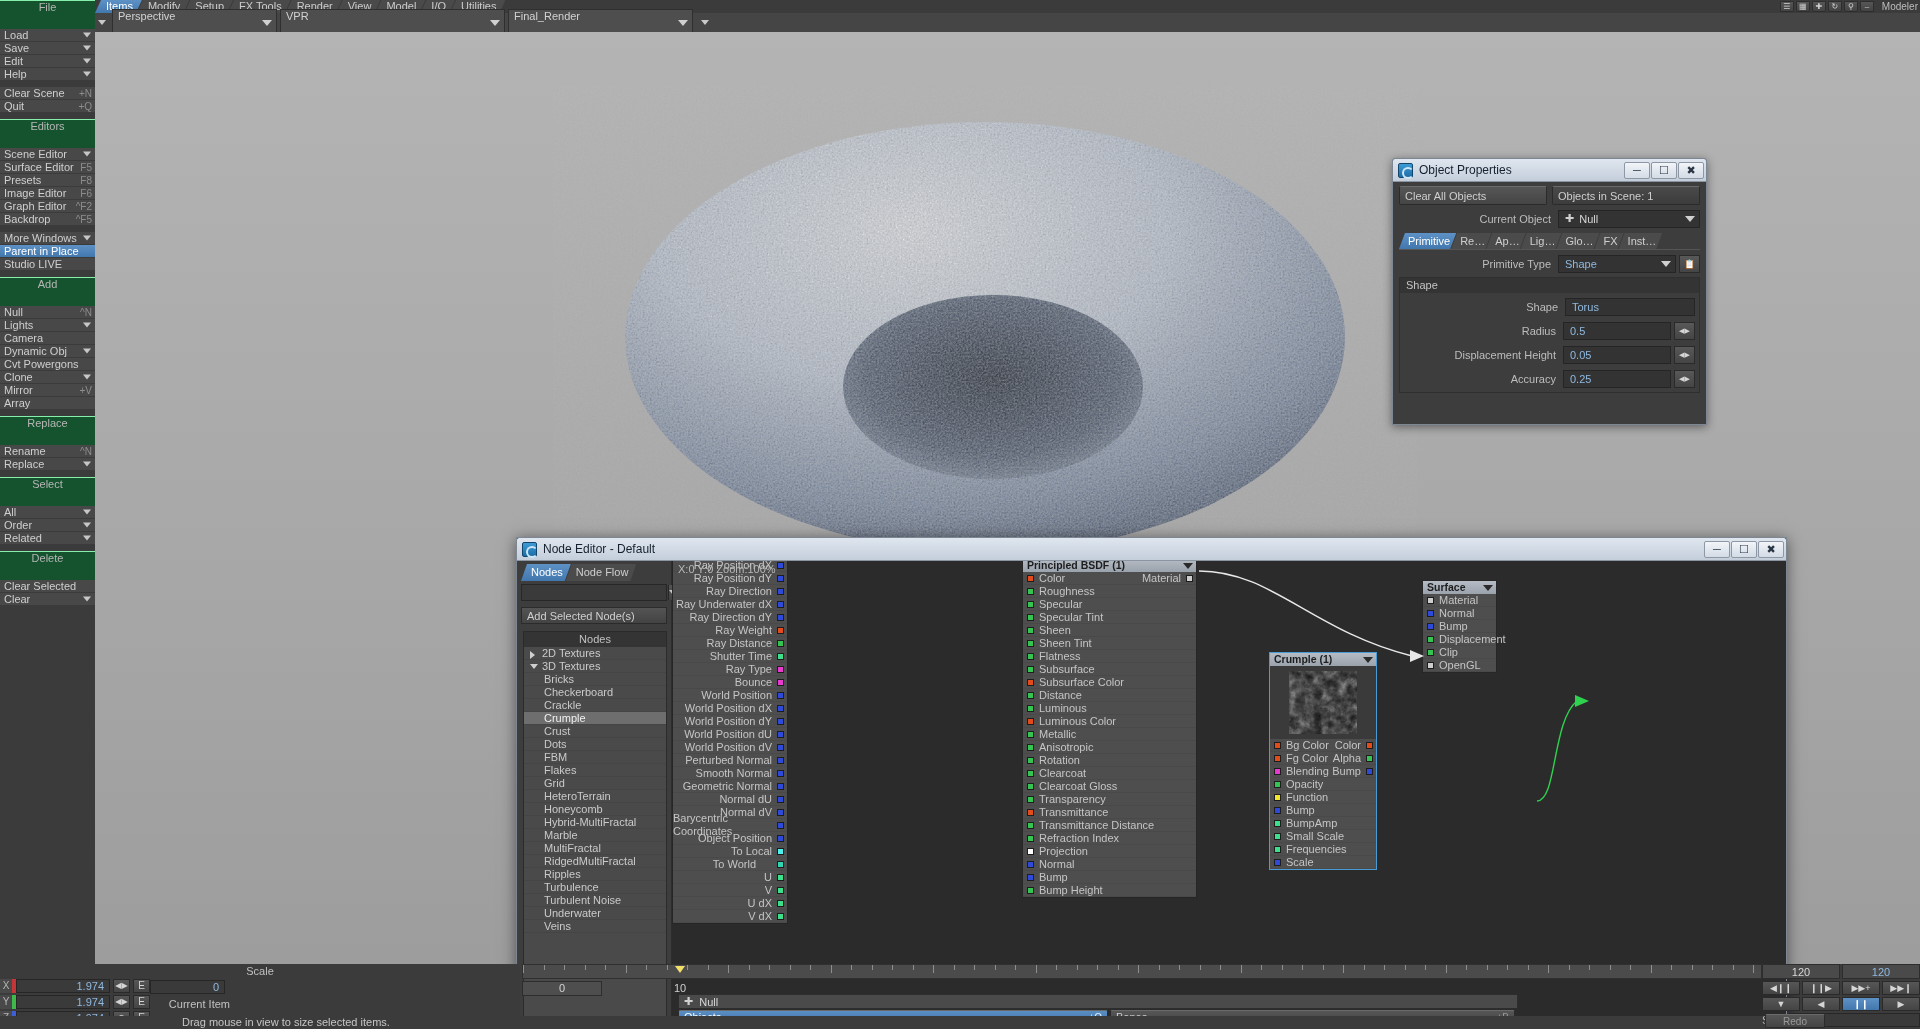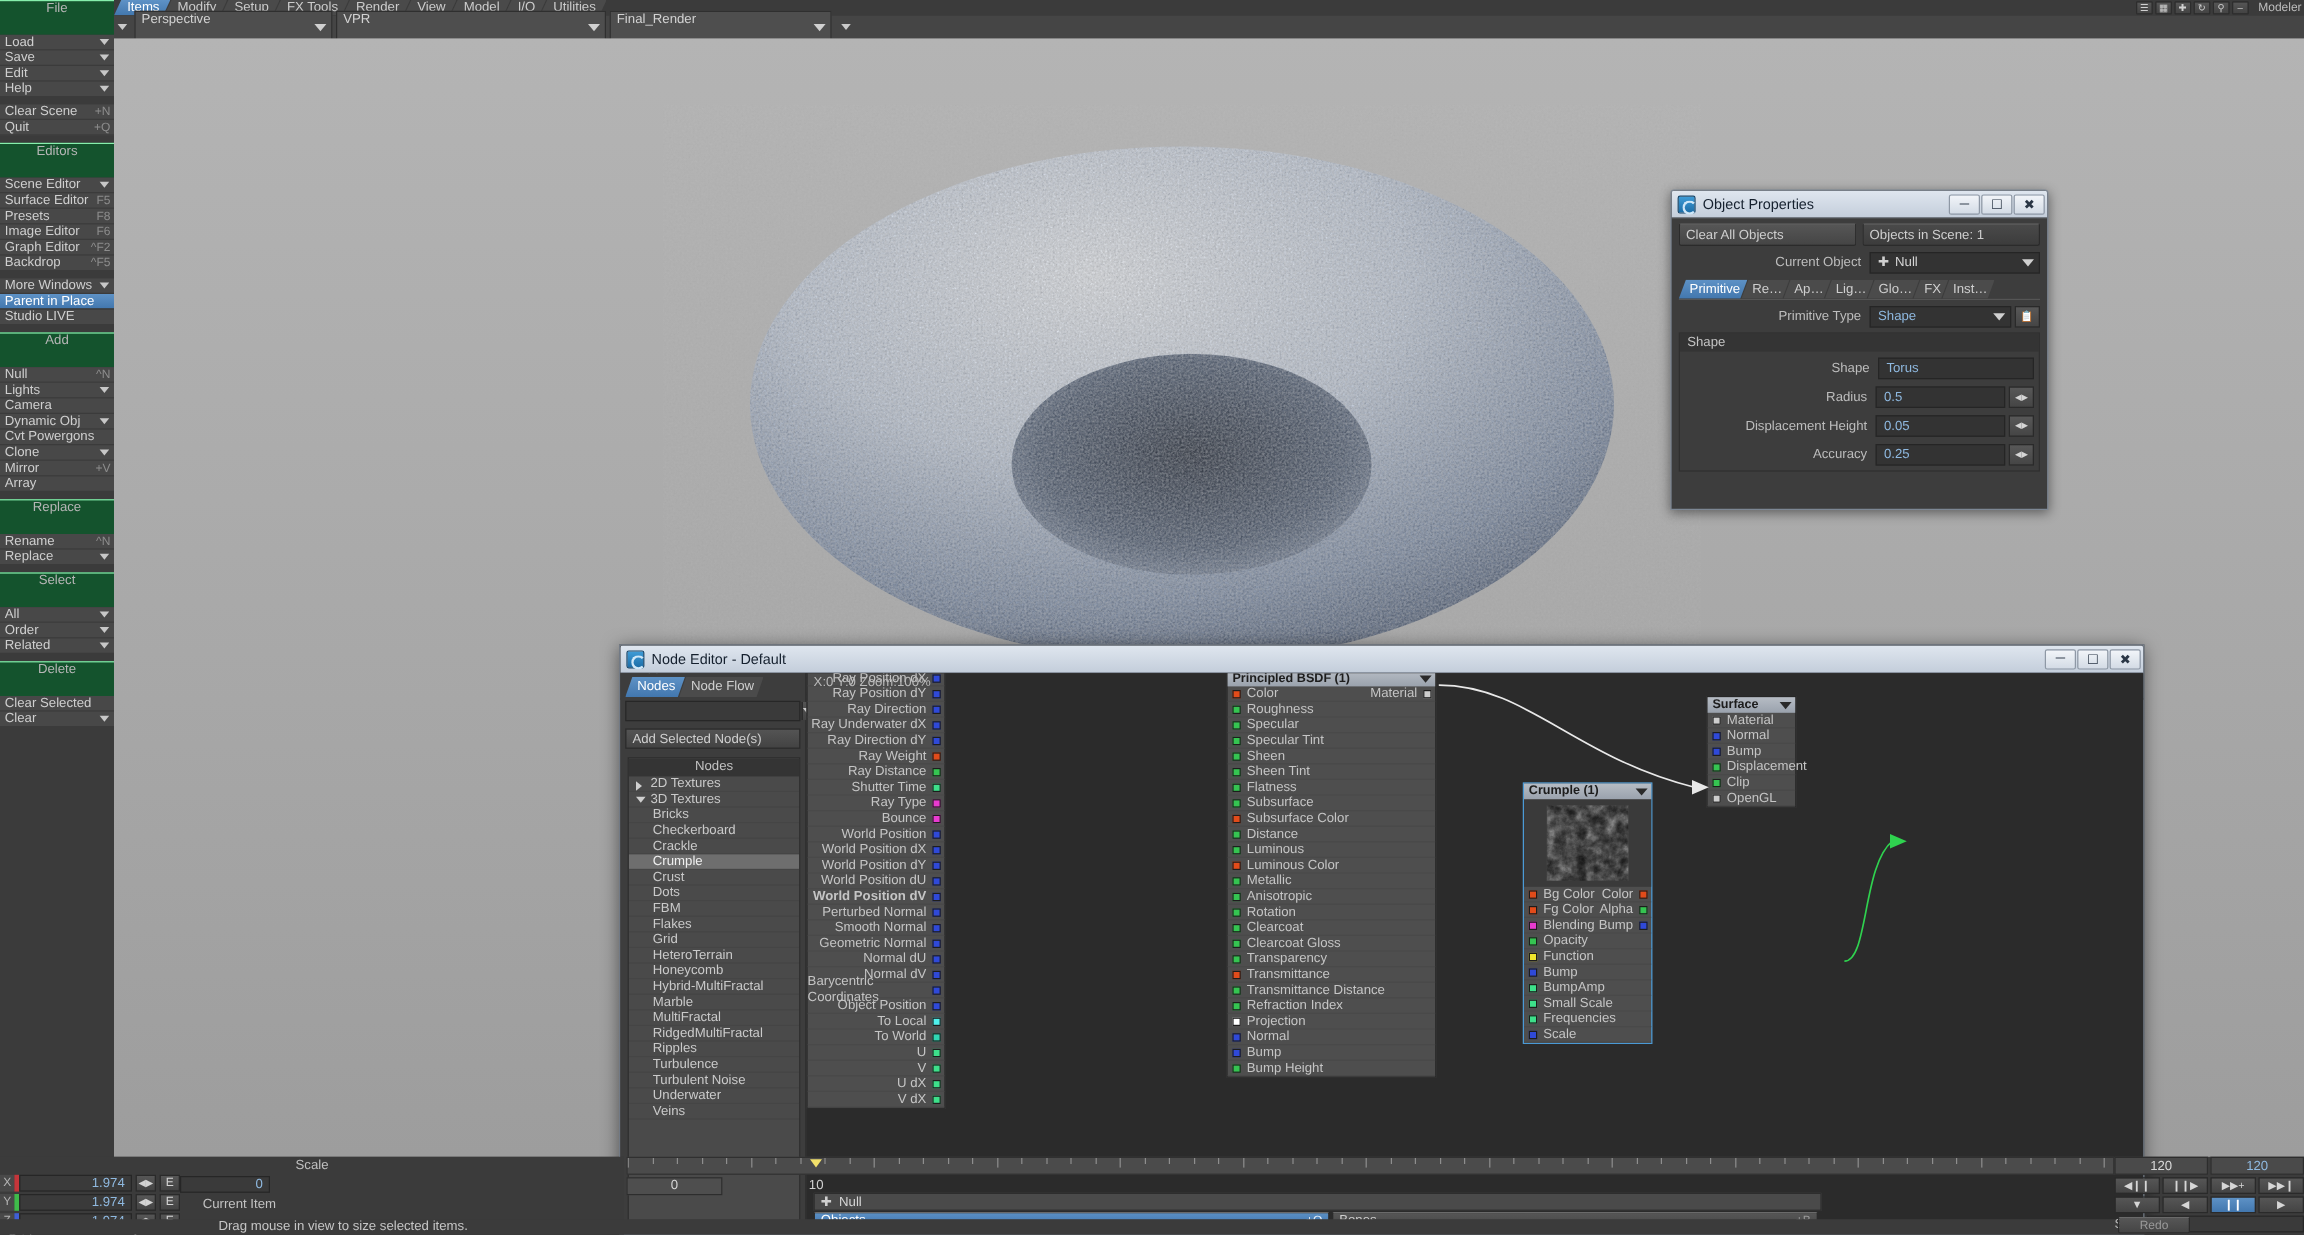--- a/index.html
+++ b/index.html
@@ -600,21 +600,21 @@
                 <span class="pin r c-blu"></span>
               </div>
               <div class="prow" style="justify-content: flex-end;">
                 <span>World Position dY</span>
                 <span class="pin r c-blu"></span>
               </div>
               <div class="prow" style="justify-content: flex-end;">
                 <span>World Position dU</span>
                 <span class="pin r c-blu"></span>
               </div>
-              <div class="prow" style="justify-content: flex-end; font-weight: bold;">
+              <div class="prow" style="justify-content: flex-end;">
                 <span>World Position dV</span>
                 <span class="pin r c-blu"></span>
               </div>
               <div class="prow" style="justify-content: flex-end;">
                 <span>Perturbed Normal</span>
                 <span class="pin r c-blu"></span>
               </div>
               <div class="prow" style="justify-content: flex-end;">
                 <span>Smooth Normal</span>
                 <span class="pin r c-blu"></span>
@@ -636,21 +636,21 @@
                 <span class="pin r c-blu"></span>
               </div>
               <div class="prow" style="justify-content: flex-end;">
                 <span>Object Position</span>
                 <span class="pin r c-blu"></span>
               </div>
               <div class="prow" style="justify-content: flex-end;">
                 <span>To Local</span>
                 <span class="pin r c-cyn"></span>
               </div>
-              <div class="prow" style="justify-content: flex-end;">
+              <div class="prow" style="justify-content: flex-end; gap: 16px;">
                 <span>To World</span>
                 <span class="pin r c-cyn2"></span>
               </div>
               <div class="prow" style="justify-content: flex-end;">
                 <span>U</span>
                 <span class="pin r c-grn2"></span>
               </div>
               <div class="prow" style="justify-content: flex-end;">
                 <span>V</span>
                 <span class="pin r c-grn2"></span>

